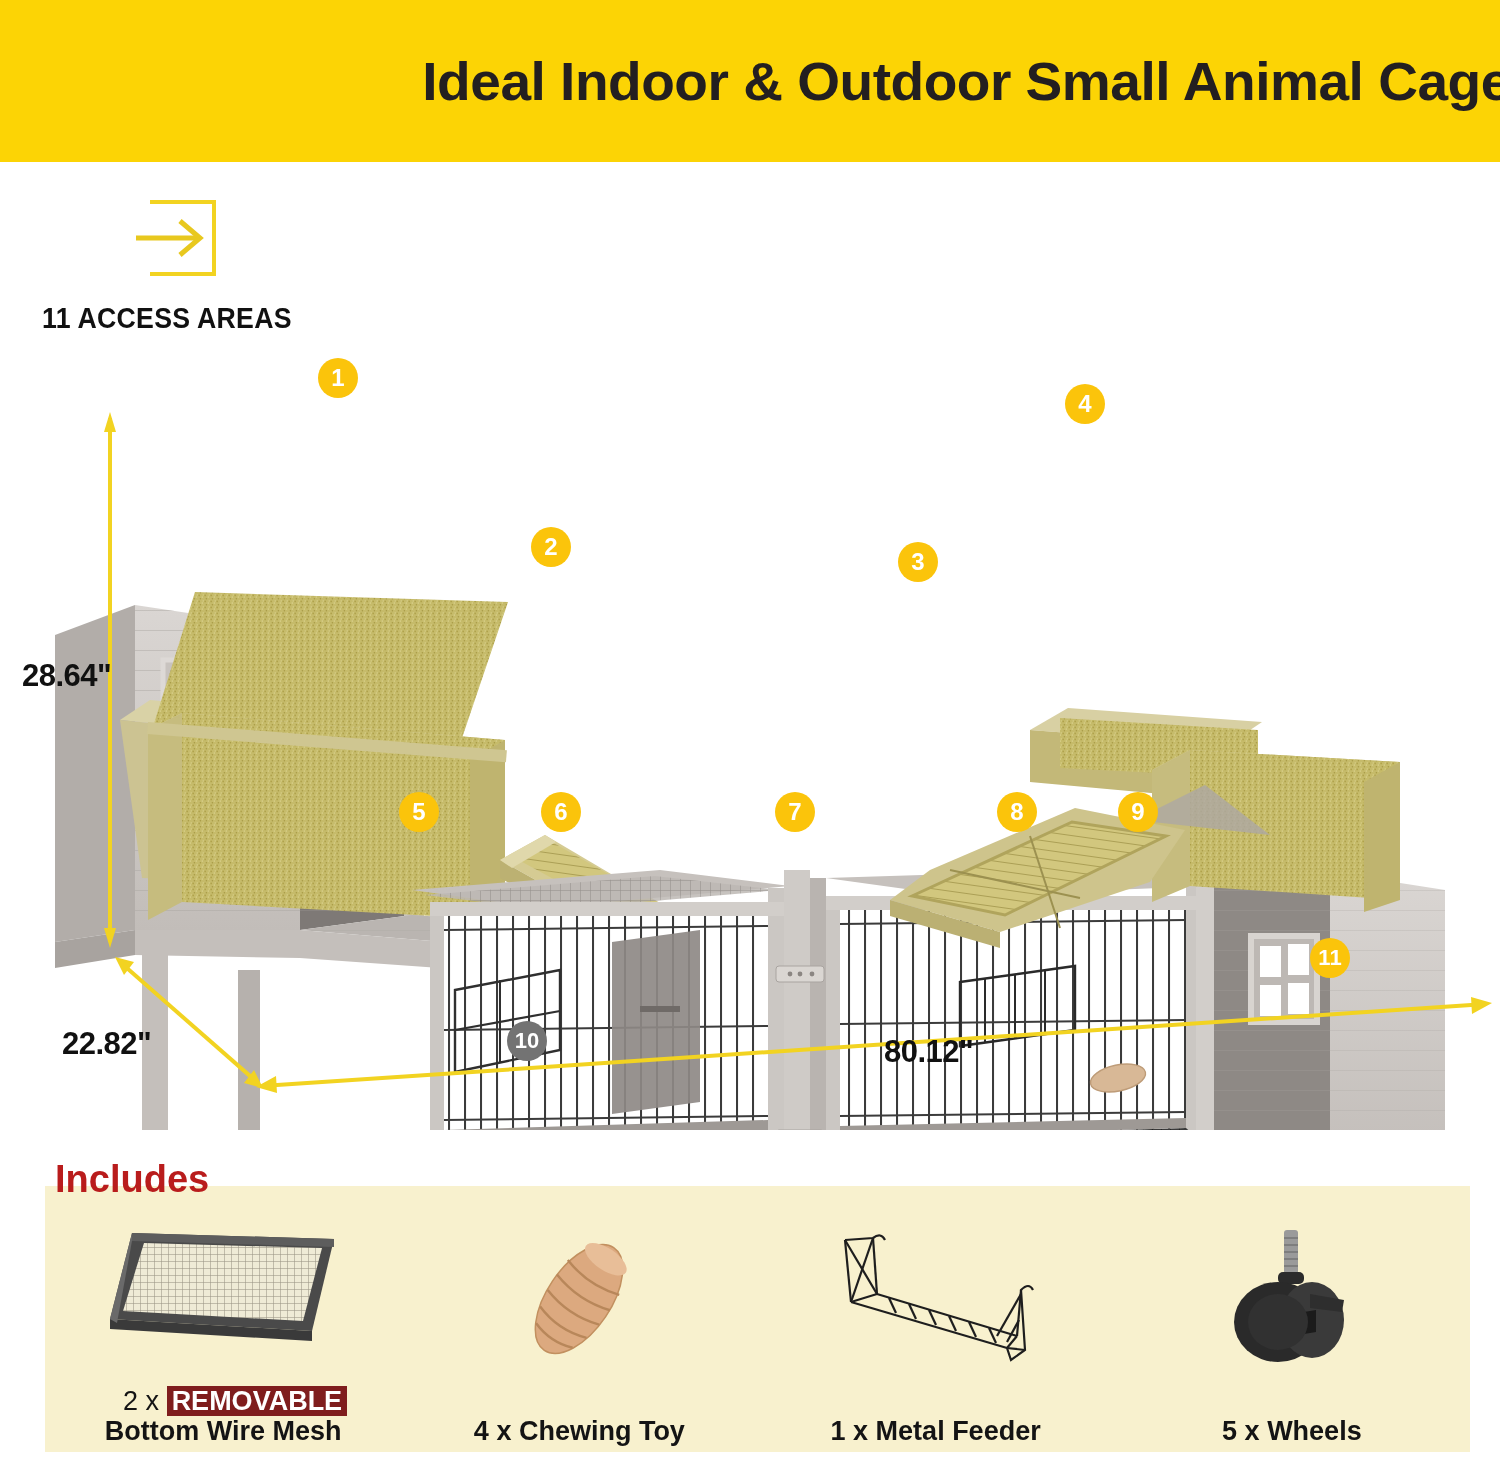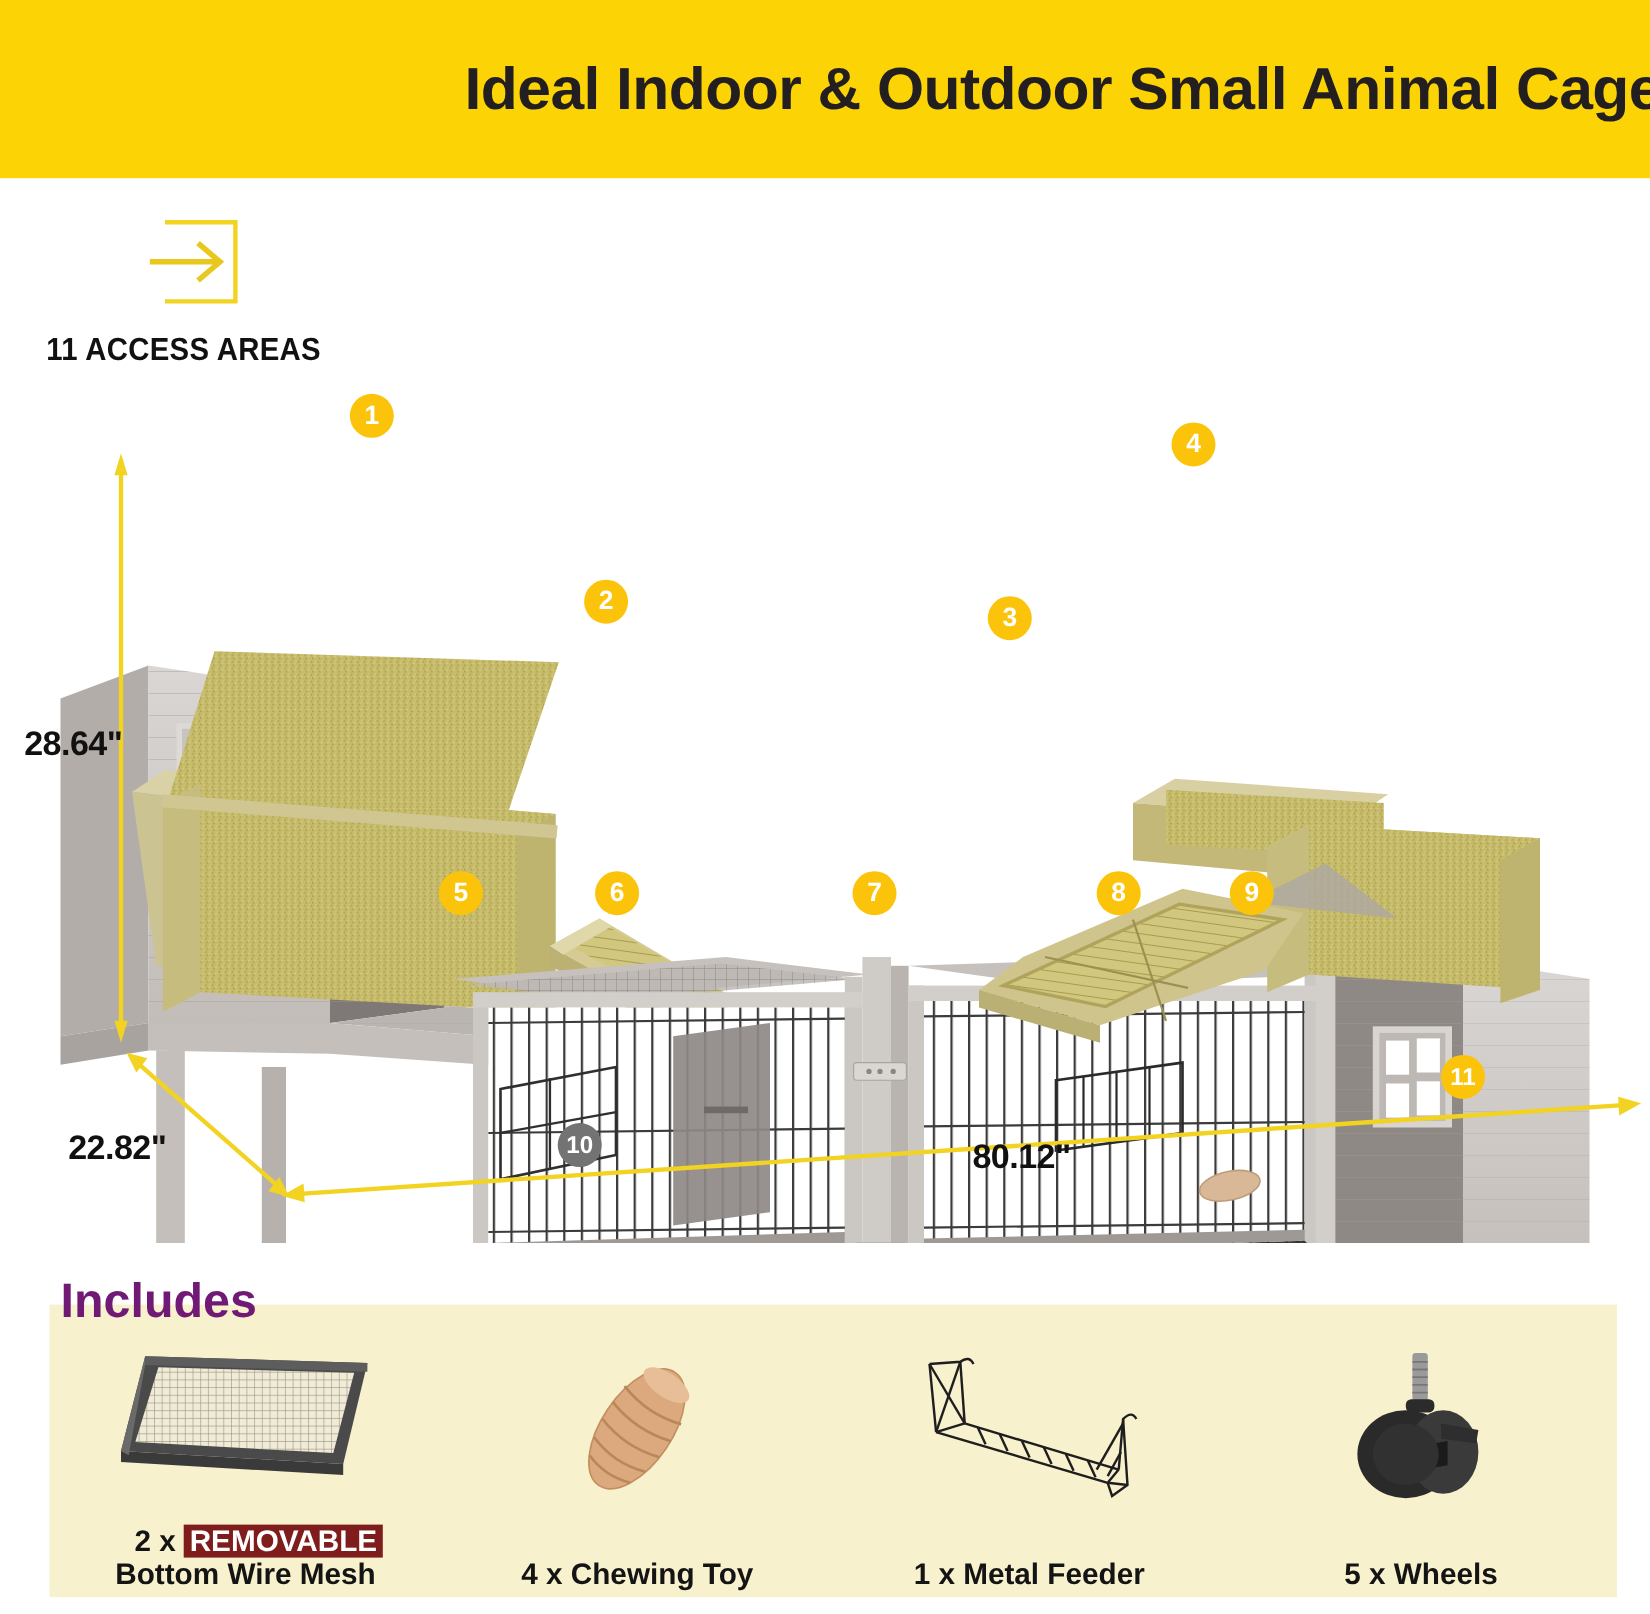--- a/index.html
+++ b/index.html
@@ -57,21 +57,21 @@
 
   
   .dim-label{
     position:absolute;color:#111;font-weight:bold;
     font-size:31px;letter-spacing:-0.5px;
   }
 
   
   #includes-title{
     position:absolute;left:55px;top:1158px;
-    font-size:44px;font-weight:bold;color:#701a75;
+    font-size:38px;font-weight:bold;color:#b91c1c;
     z-index:5;
   }
   #includes-box{
     position:absolute;left:45px;top:1186px;
     width:1425px;height:266px;
     background:#F8F1CE;
   }
   #includes-grid{
     position:absolute;left:45px;top:1186px;
     width:1425px;height:266px;
@@ -91,21 +91,21 @@
   }
   .inc-caption{
     text-align:center;color:#141414;font-weight:bold;
     font-size:27px;line-height:1.12;
     padding-top:4px;
   }
   .cap-hl{
     background:#7f1d1d;color:#fff;padding:0 5px;
     display:inline-block;
   }
-  .cap-pre{font-weight:bold;margin-left:24px;}
+  .cap-pre{font-weight:normal;margin-left:24px;}
 </style>
 </head>
 <body>
 
 <div id="header-band">
   <div id="header-title">Ideal Indoor &amp; Outdoor Small Animal Cage</div>
 </div>
 
 <div id="access-row">
   <div id="access-icon">
@@ -370,21 +370,21 @@
     <div class="badge" style="width: 40px; height: 40px; left: 318px; top: 358px; background: rgb(251, 196, 11); font-size: 24px;">1</div>
     <div class="badge" style="width: 40px; height: 40px; left: 531px; top: 527px; background: rgb(251, 196, 11); font-size: 24px;">2</div>
     <div class="badge" style="width: 40px; height: 40px; left: 898px; top: 542px; background: rgb(251, 196, 11); font-size: 24px;">3</div>
     <div class="badge" style="width: 40px; height: 40px; left: 1065px; top: 384px; background: rgb(251, 196, 11); font-size: 24px;">4</div>
     <div class="badge" style="width: 40px; height: 40px; left: 399px; top: 792px; background: rgb(251, 196, 11); font-size: 24px;">5</div>
     <div class="badge" style="width: 40px; height: 40px; left: 541px; top: 792px; background: rgb(251, 196, 11); font-size: 24px;">6</div>
     <div class="badge" style="width: 40px; height: 40px; left: 775px; top: 792px; background: rgb(251, 196, 11); font-size: 24px;">7</div>
     <div class="badge" style="width: 40px; height: 40px; left: 997px; top: 792px; background: rgb(251, 196, 11); font-size: 24px;">8</div>
     <div class="badge" style="width: 40px; height: 40px; left: 1118px; top: 792px; background: rgb(251, 196, 11); font-size: 24px;">9</div>
     <div class="badge" style="width: 40px; height: 40px; left: 507px; top: 1021px; background: #737373; font-size: 22px;">10</div>
-    <div class="badge" style="width: 40px; height: 40px; left: 1310px; top: 959px; background: rgb(251, 196, 11); font-size: 22px;">11</div>
+    <div class="badge" style="width: 40px; height: 40px; left: 1310px; top: 938px; background: rgb(251, 196, 11); font-size: 22px;">11</div>
   </div>
 
 <div id="includes-box"></div>
 <div id="includes-title">Includes</div>
 
 <div id="includes-grid">
 
   <div class="inc-cell">
     <div class="inc-art">
       <svg width="250" height="130" viewBox="0 0 250 130">

